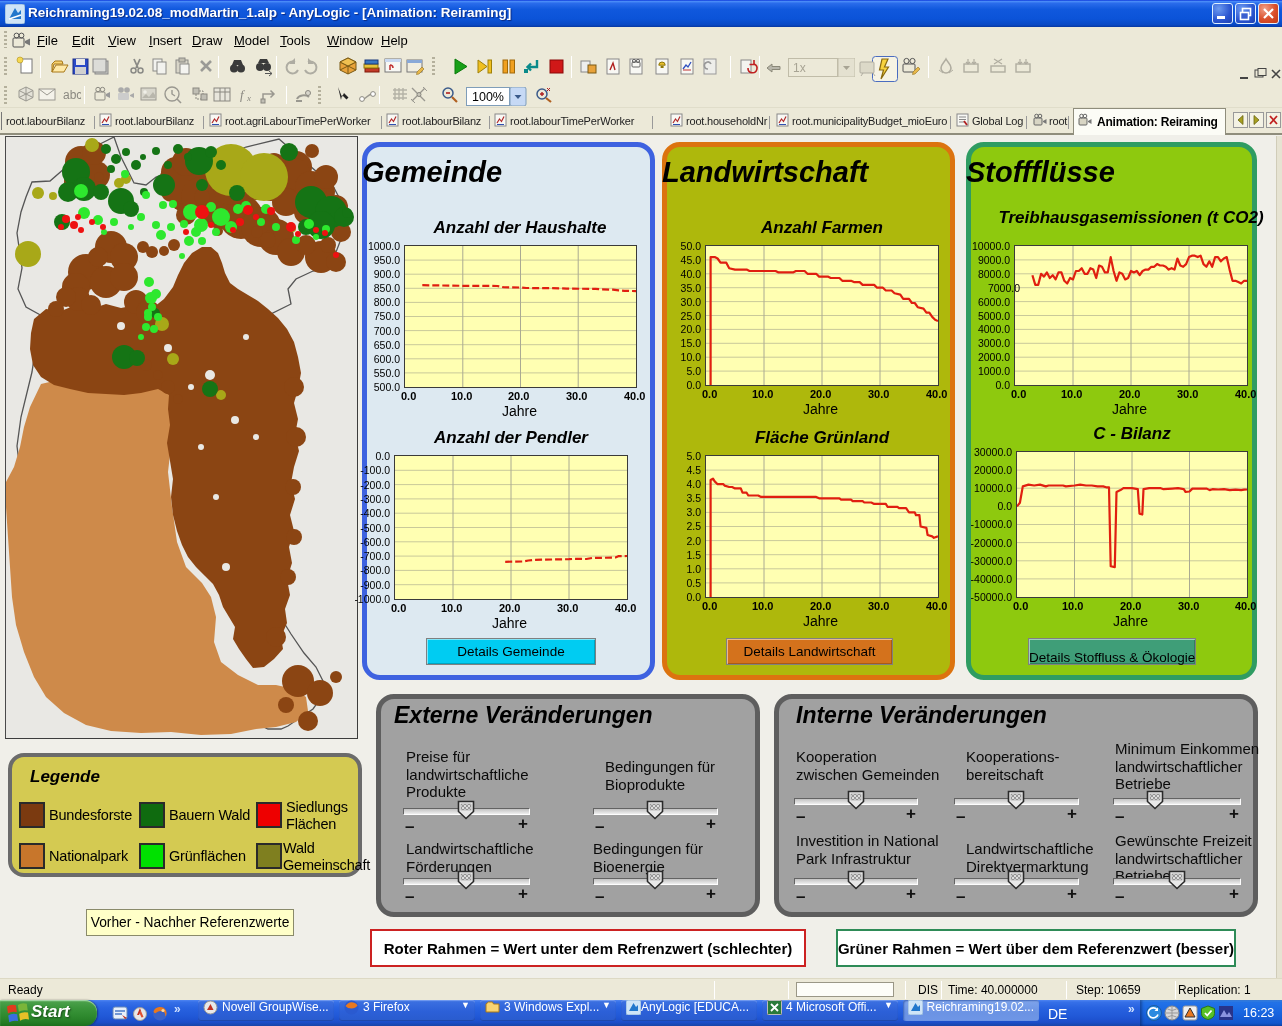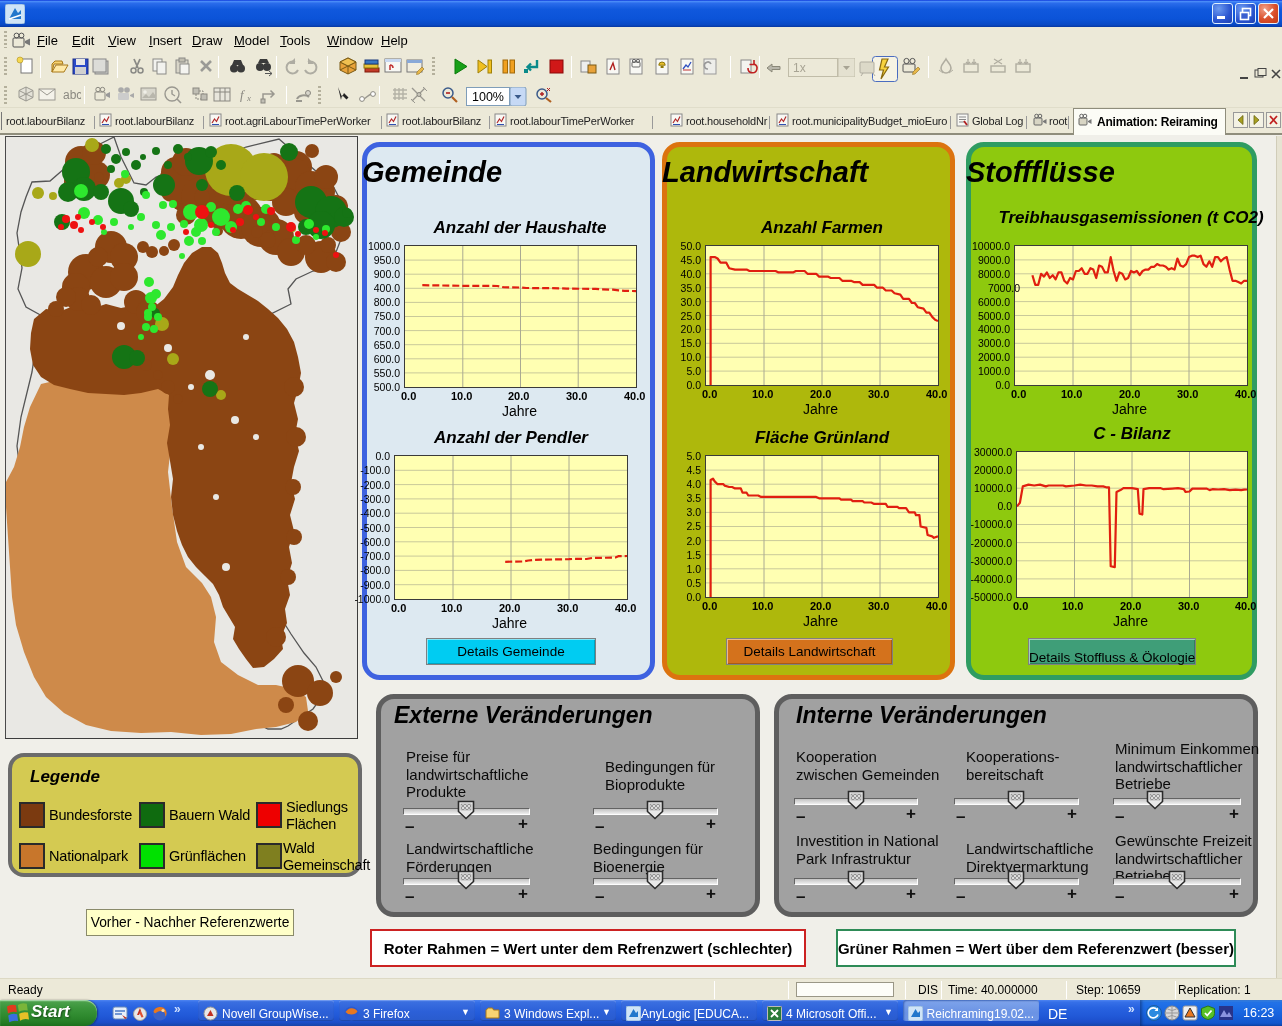--- a/index.html
+++ b/index.html
@@ -24,29 +24,30 @@
 .ptitle{position:absolute;width:100%;text-align:left;font-weight:bold;font-style:italic;font-size:29px;color:#000}
 .ctitle{position:absolute;text-align:center;font-weight:bold;font-style:italic;font-size:17px;color:#000;white-space:nowrap}
 .ticklab{position:absolute;font-size:10.5px;color:#000;white-space:nowrap;text-align:right}
 .xticklab{position:absolute;font-size:11px;color:#000;white-space:nowrap;font-weight:bold}
 .jahre{position:absolute;font-size:14px;color:#000}
 .detbtn{position:absolute;font-size:13.5px;white-space:nowrap;text-align:center;color:#000;border:1px solid #808080;box-shadow:inset 1px 1px 0 rgba(255,255,255,.5),inset -1px -1px 0 rgba(0,0,0,.2)}
 .slabel{position:absolute;font-size:15px;color:#0a0a0a;line-height:17.5px;white-space:nowrap}
 .strack{position:absolute;height:7px;border-top:1.5px solid #636363;border-left:1.5px solid #636363;border-bottom:1.5px solid #fdfdfd;border-right:1.5px solid #fdfdfd;background:linear-gradient(180deg,#c2c2c2,#efefef)}
 .pm{position:absolute;font-size:17px;font-weight:bold;color:#111;line-height:14px}
 .refbox{position:absolute;background:#fff;display:flex;align-items:center;justify-content:center;font-weight:bold;font-size:15px;color:#000;white-space:nowrap}
-.taskbtn{position:absolute;top:0;height:21px;border-radius:3px;color:#fff;font-size:12px;display:flex;align-items:flex-end;padding:0 5px;white-space:nowrap;overflow:hidden;background:linear-gradient(180deg,#5586e8 0,#3a6ee0 10%,#2c60d8 55%,#2a5cd0 90%,#3568d8 100%);box-shadow:inset 0 1px 0 #6f98ef,inset 0 -1px 1px #1c45a8}
+.taskbtn{position:absolute;top:0;height:21px;border-radius:3px;color:#fff;font-size:12px;display:flex;align-items:flex-start;padding:0 5px;white-space:nowrap;overflow:hidden;background:linear-gradient(180deg,#5586e8 0,#3a6ee0 10%,#2c60d8 55%,#2a5cd0 90%,#3568d8 100%);box-shadow:inset 0 1px 0 #6f98ef,inset 0 -1px 1px #1c45a8}
 .legtxt{position:absolute;font-size:14.5px;letter-spacing:-0.2px;color:#000;line-height:17px}
 </style></head><body>
 <div id="titlebar" class="a">
 <svg class="a" style="left:5px;top:4px" width="20" height="20">
       <rect width="20" height="20" rx="3" fill="#cfe4f7" stroke="#8ab0d8"></rect>
       <path d="M4 15 L10 4 L13 9 L16 6 L16 15 Z" fill="#2277cc"></path>
       <path d="M4 15 L16 11" stroke="#fff" stroke-width="1.5"></path>
     </svg>
+<div class="ttext">Reichraming19.02.08_modMartin_1.alp - AnyLogic - [Animation: Reiraming]</div>
 <div class="winbtn wb-blue" style="left:1212px"><svg width="19" height="19">
         <rect x="4" y="12" width="8" height="3" fill="#fff"></rect>
       </svg></div>
 <div class="winbtn wb-blue" style="left:1235px"><svg width="19" height="19">
         <rect x="6.5" y="4.5" width="8" height="7" fill="none" stroke="#fff" stroke-width="1.6"></rect>
         <rect x="4.5" y="8.5" width="8" height="7" fill="#3a5fd0" stroke="#fff" stroke-width="1.6"></rect>
       </svg></div>
 <div class="winbtn wb-red" style="left:1258px"><svg width="19" height="19">
         <path d="M5 5 l9 9 m0 -9 l-9 9" stroke="#fff" stroke-width="2.2"></path>
       </svg></div>
@@ -662,21 +663,21 @@
       <line x1="0" y1="112.8" x2="231" y2="112.8" stroke="#c9c99a" stroke-width="1"></line>
       <line x1="0" y1="126.9" x2="231" y2="126.9" stroke="#c9c99a" stroke-width="1"></line>
       <line x1="57.8" y1="0" x2="57.8" y2="141" stroke="#aaaa92" stroke-width="1"></line>
       <line x1="115.5" y1="0" x2="115.5" y2="141" stroke="#aaaa92" stroke-width="1"></line>
       <line x1="173.2" y1="0" x2="173.2" y2="141" stroke="#aaaa92" stroke-width="1"></line>
       <polyline points="17.3,39.2 57.8,39.8 92.4,40.0 98.2,41.2 115.5,41.5 121.3,42.0 155.9,42.3 161.7,42.6 190.6,42.9 196.3,43.4 207.9,43.7 213.7,44.3 219.4,44.8 231.0,45.1" fill="none" stroke="#e01f10" stroke-width="2.2" stroke-linejoin="round" stroke-dasharray="7 3"></polyline>
     </svg></div>
 <div class="ticklab" style="left:348px;top:240px;width:52px">1000.0</div>
 <div class="ticklab" style="left:348px;top:254px;width:52px">950.0</div>
 <div class="ticklab" style="left:348px;top:268px;width:52px">900.0</div>
-<div class="ticklab" style="left:348px;top:282px;width:52px">400.0</div>
+<div class="ticklab" style="left:348px;top:282px;width:52px">850.0</div>
 <div class="ticklab" style="left:348px;top:296px;width:52px">800.0</div>
 <div class="ticklab" style="left:348px;top:310px;width:52px">750.0</div>
 <div class="ticklab" style="left:348px;top:325px;width:52px">700.0</div>
 <div class="ticklab" style="left:348px;top:339px;width:52px">650.0</div>
 <div class="ticklab" style="left:348px;top:353px;width:52px">600.0</div>
 <div class="ticklab" style="left:348px;top:367px;width:52px">550.0</div>
 <div class="ticklab" style="left:348px;top:381px;width:52px">500.0</div>
 <div class="xticklab" style="left:401px;top:390px">0.0</div>
 <div class="xticklab" style="left:451px;top:390px">10.0</div>
 <div class="xticklab" style="left:508px;top:390px">20.0</div>

